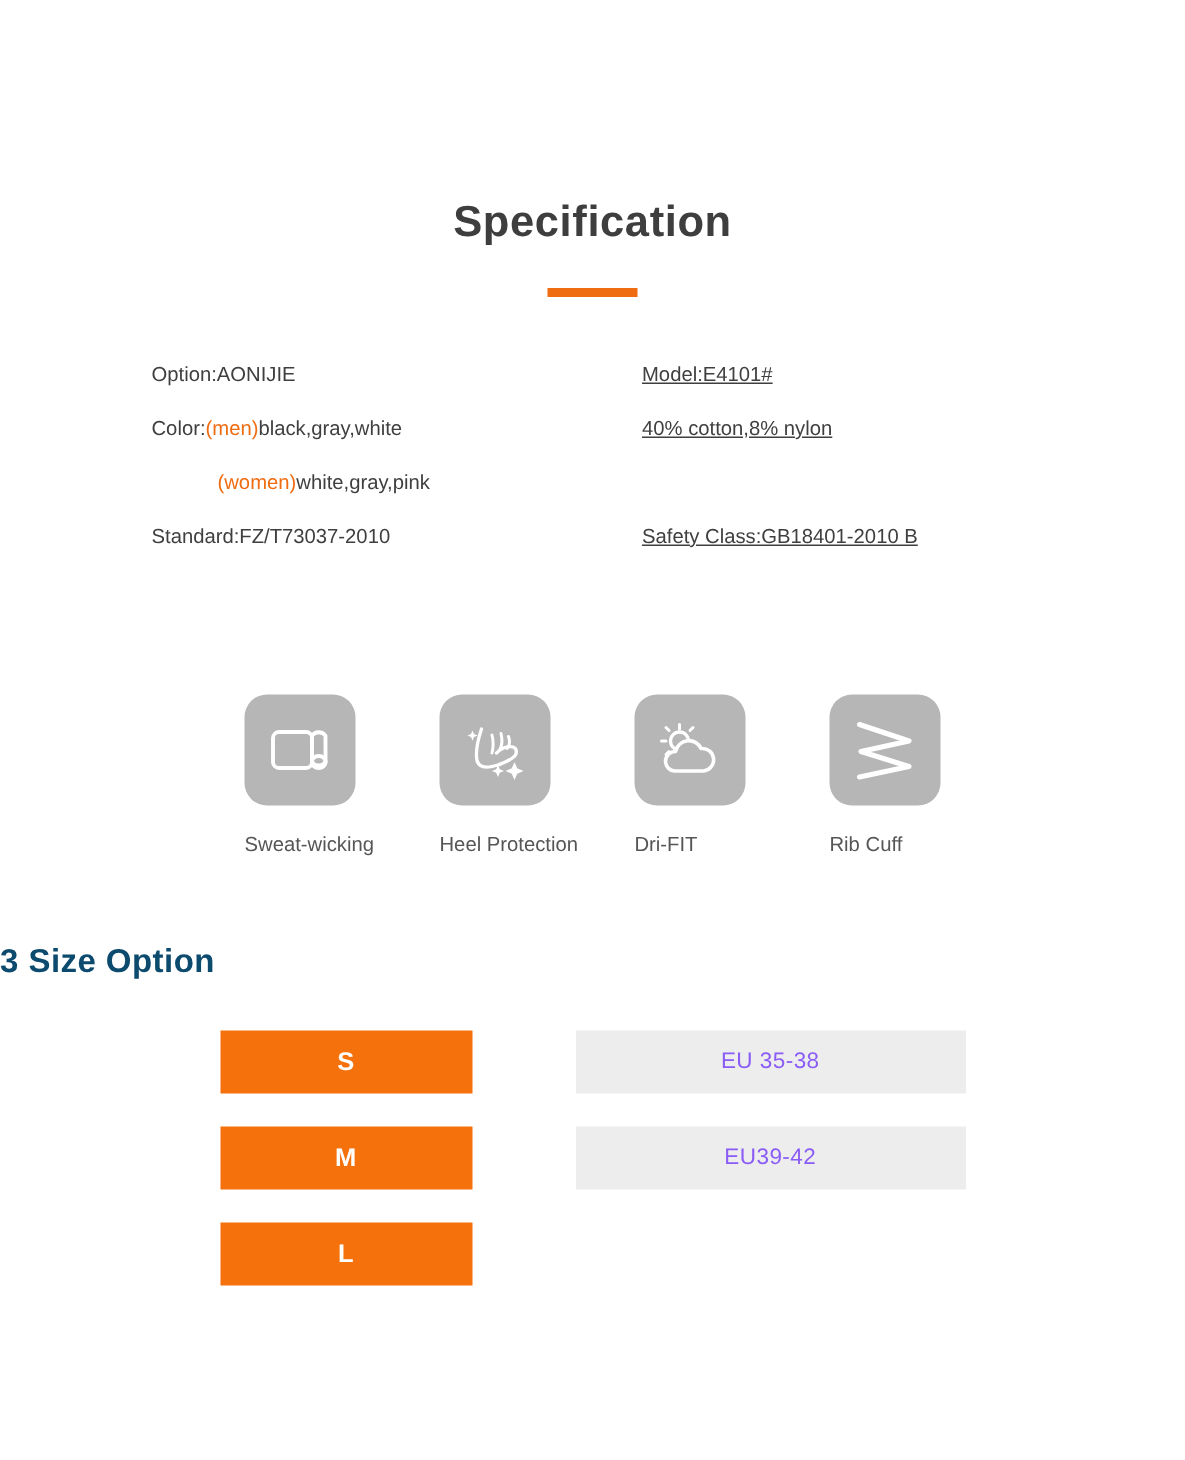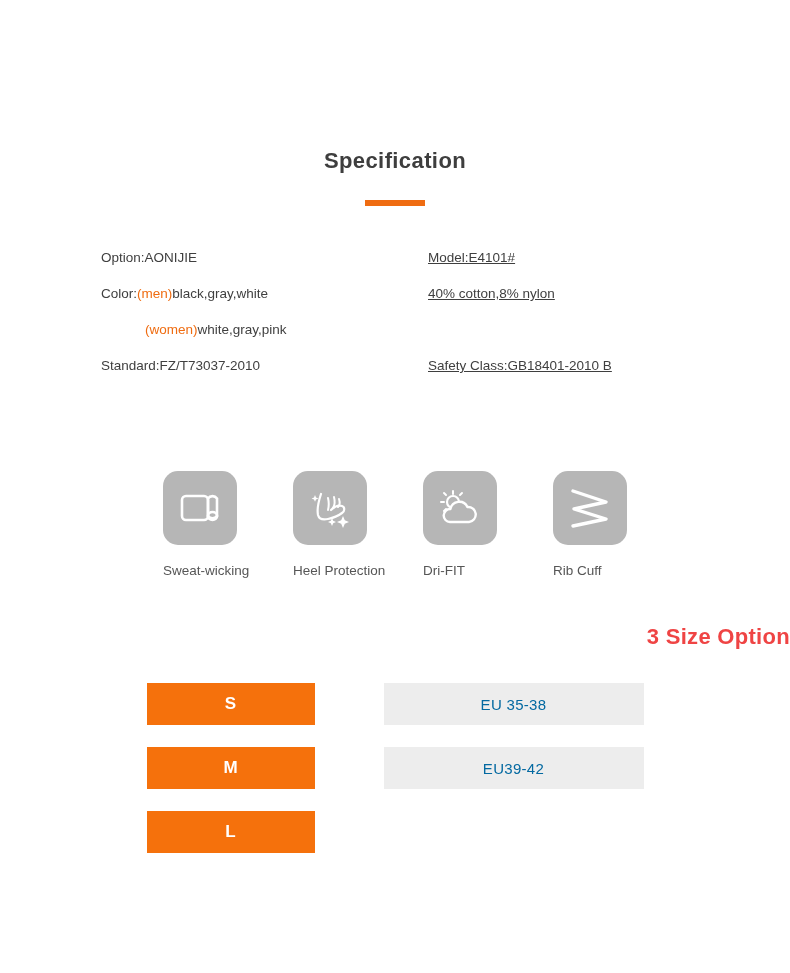--- a/index.html
+++ b/index.html
@@ -16,25 +16,25 @@
     overflow: hidden;
     position: relative;
   }
 
   
   .title-wrap {
     padding-top: 133px;
     text-align: center;
   }
   .page-title {
-    font-size: 22px;
+    font-size: 29px;
     font-weight: bold;
     color: #3e3e3e;
     letter-spacing: 0.4px;
-    margin: 16px;
+    margin: 0;
     line-height: 1.1;
   }
   .accent-bar {
     width: 60px;
     height: 6px;
     background: #ef6c11;
     margin: 27px auto 0 auto;
   }
 
   
@@ -84,25 +84,25 @@
   .feature-label {
     margin-top: 18px;
     font-size: 13.5px;
     color: #565656;
     white-space: nowrap;
     text-align: center;
   }
 
   
   .size-title {
-    margin-top: 46px;
-    text-align: right;
+    margin-top: 58px;
+    text-align: left;
     font-size: 22px;
     font-weight: bold;
-    color: #ef4444;
+    color: #0c4a6e;
     letter-spacing: 0.3px;
   }
   .size-table {
     margin-top: 33px;
     display: flex;
     flex-direction: column;
     gap: 22px;
     align-items: center;
   }
   .size-row {
@@ -119,21 +119,21 @@
     font-weight: bold;
     display: flex;
     align-items: center;
     justify-content: center;
   }
   .size-val {
     width: 260px;
     height: 42px;
     margin-left: 69px;
     background: #ededed;
-    color: #0369a1;
+    color: #8b5cf6;
     font-size: 15px;
     display: flex;
     align-items: center;
     justify-content: center;
     letter-spacing: 0.3px;
   }
 </style>
 </head>
 <body>
 

